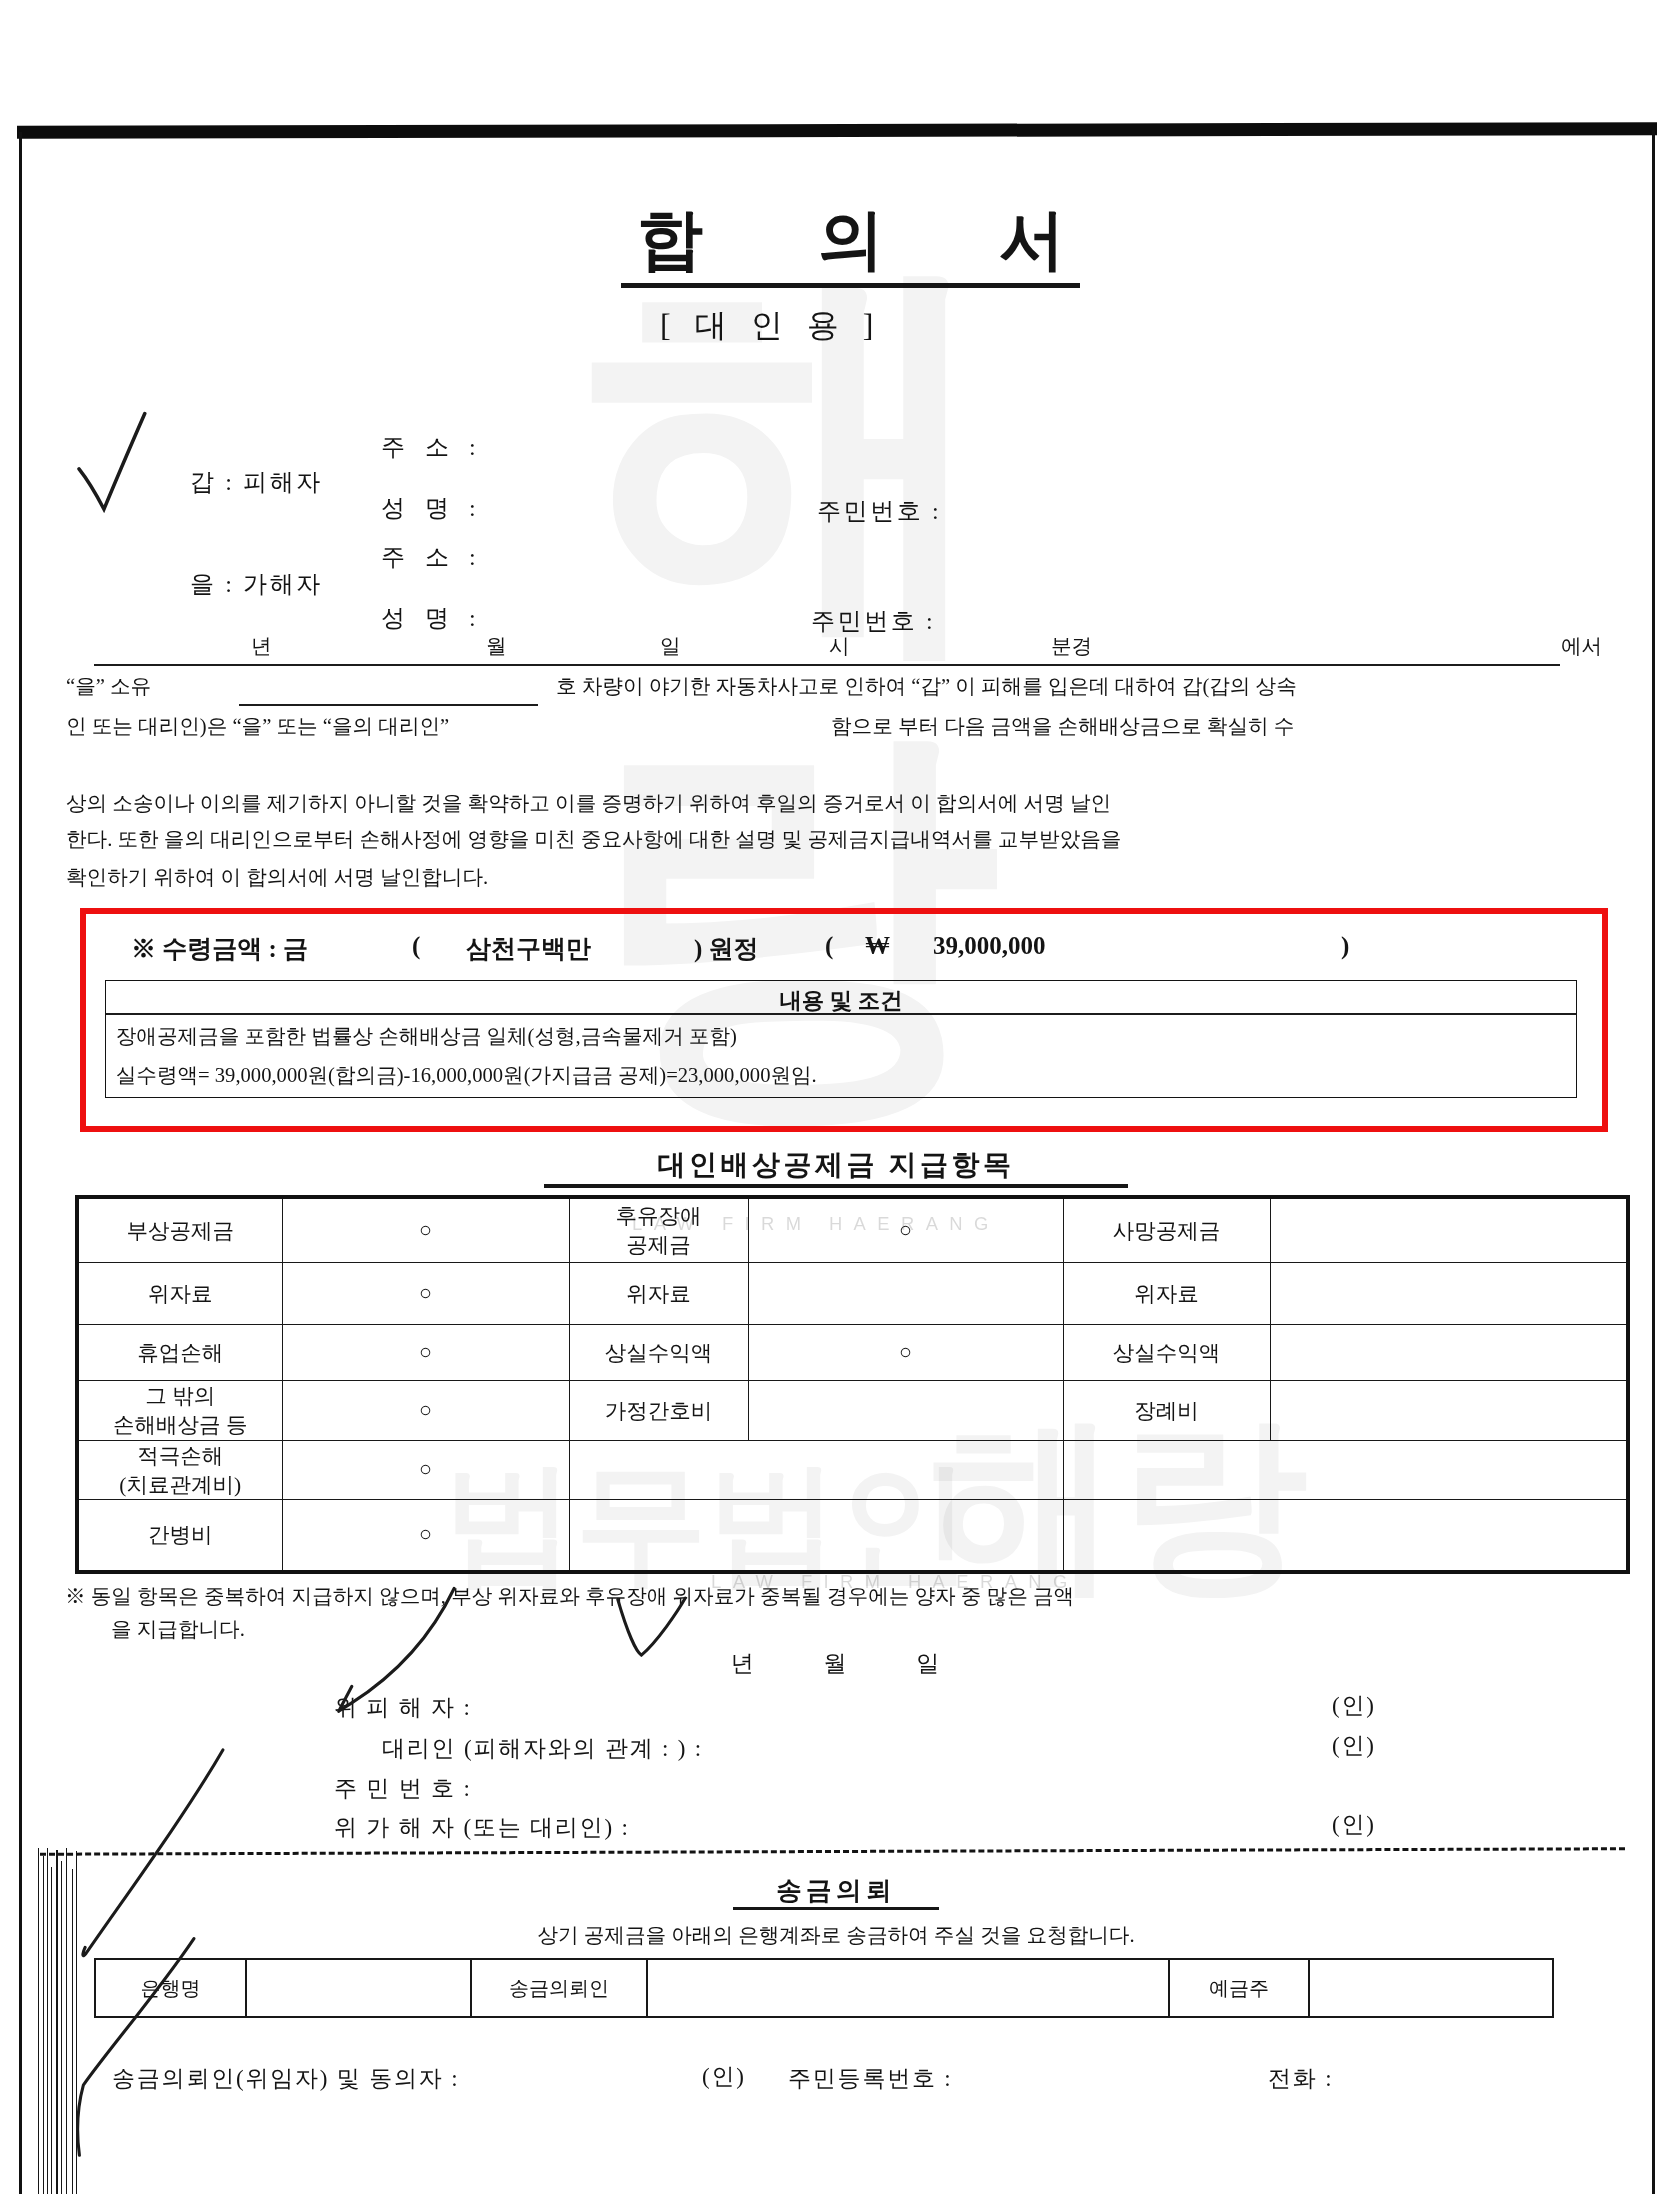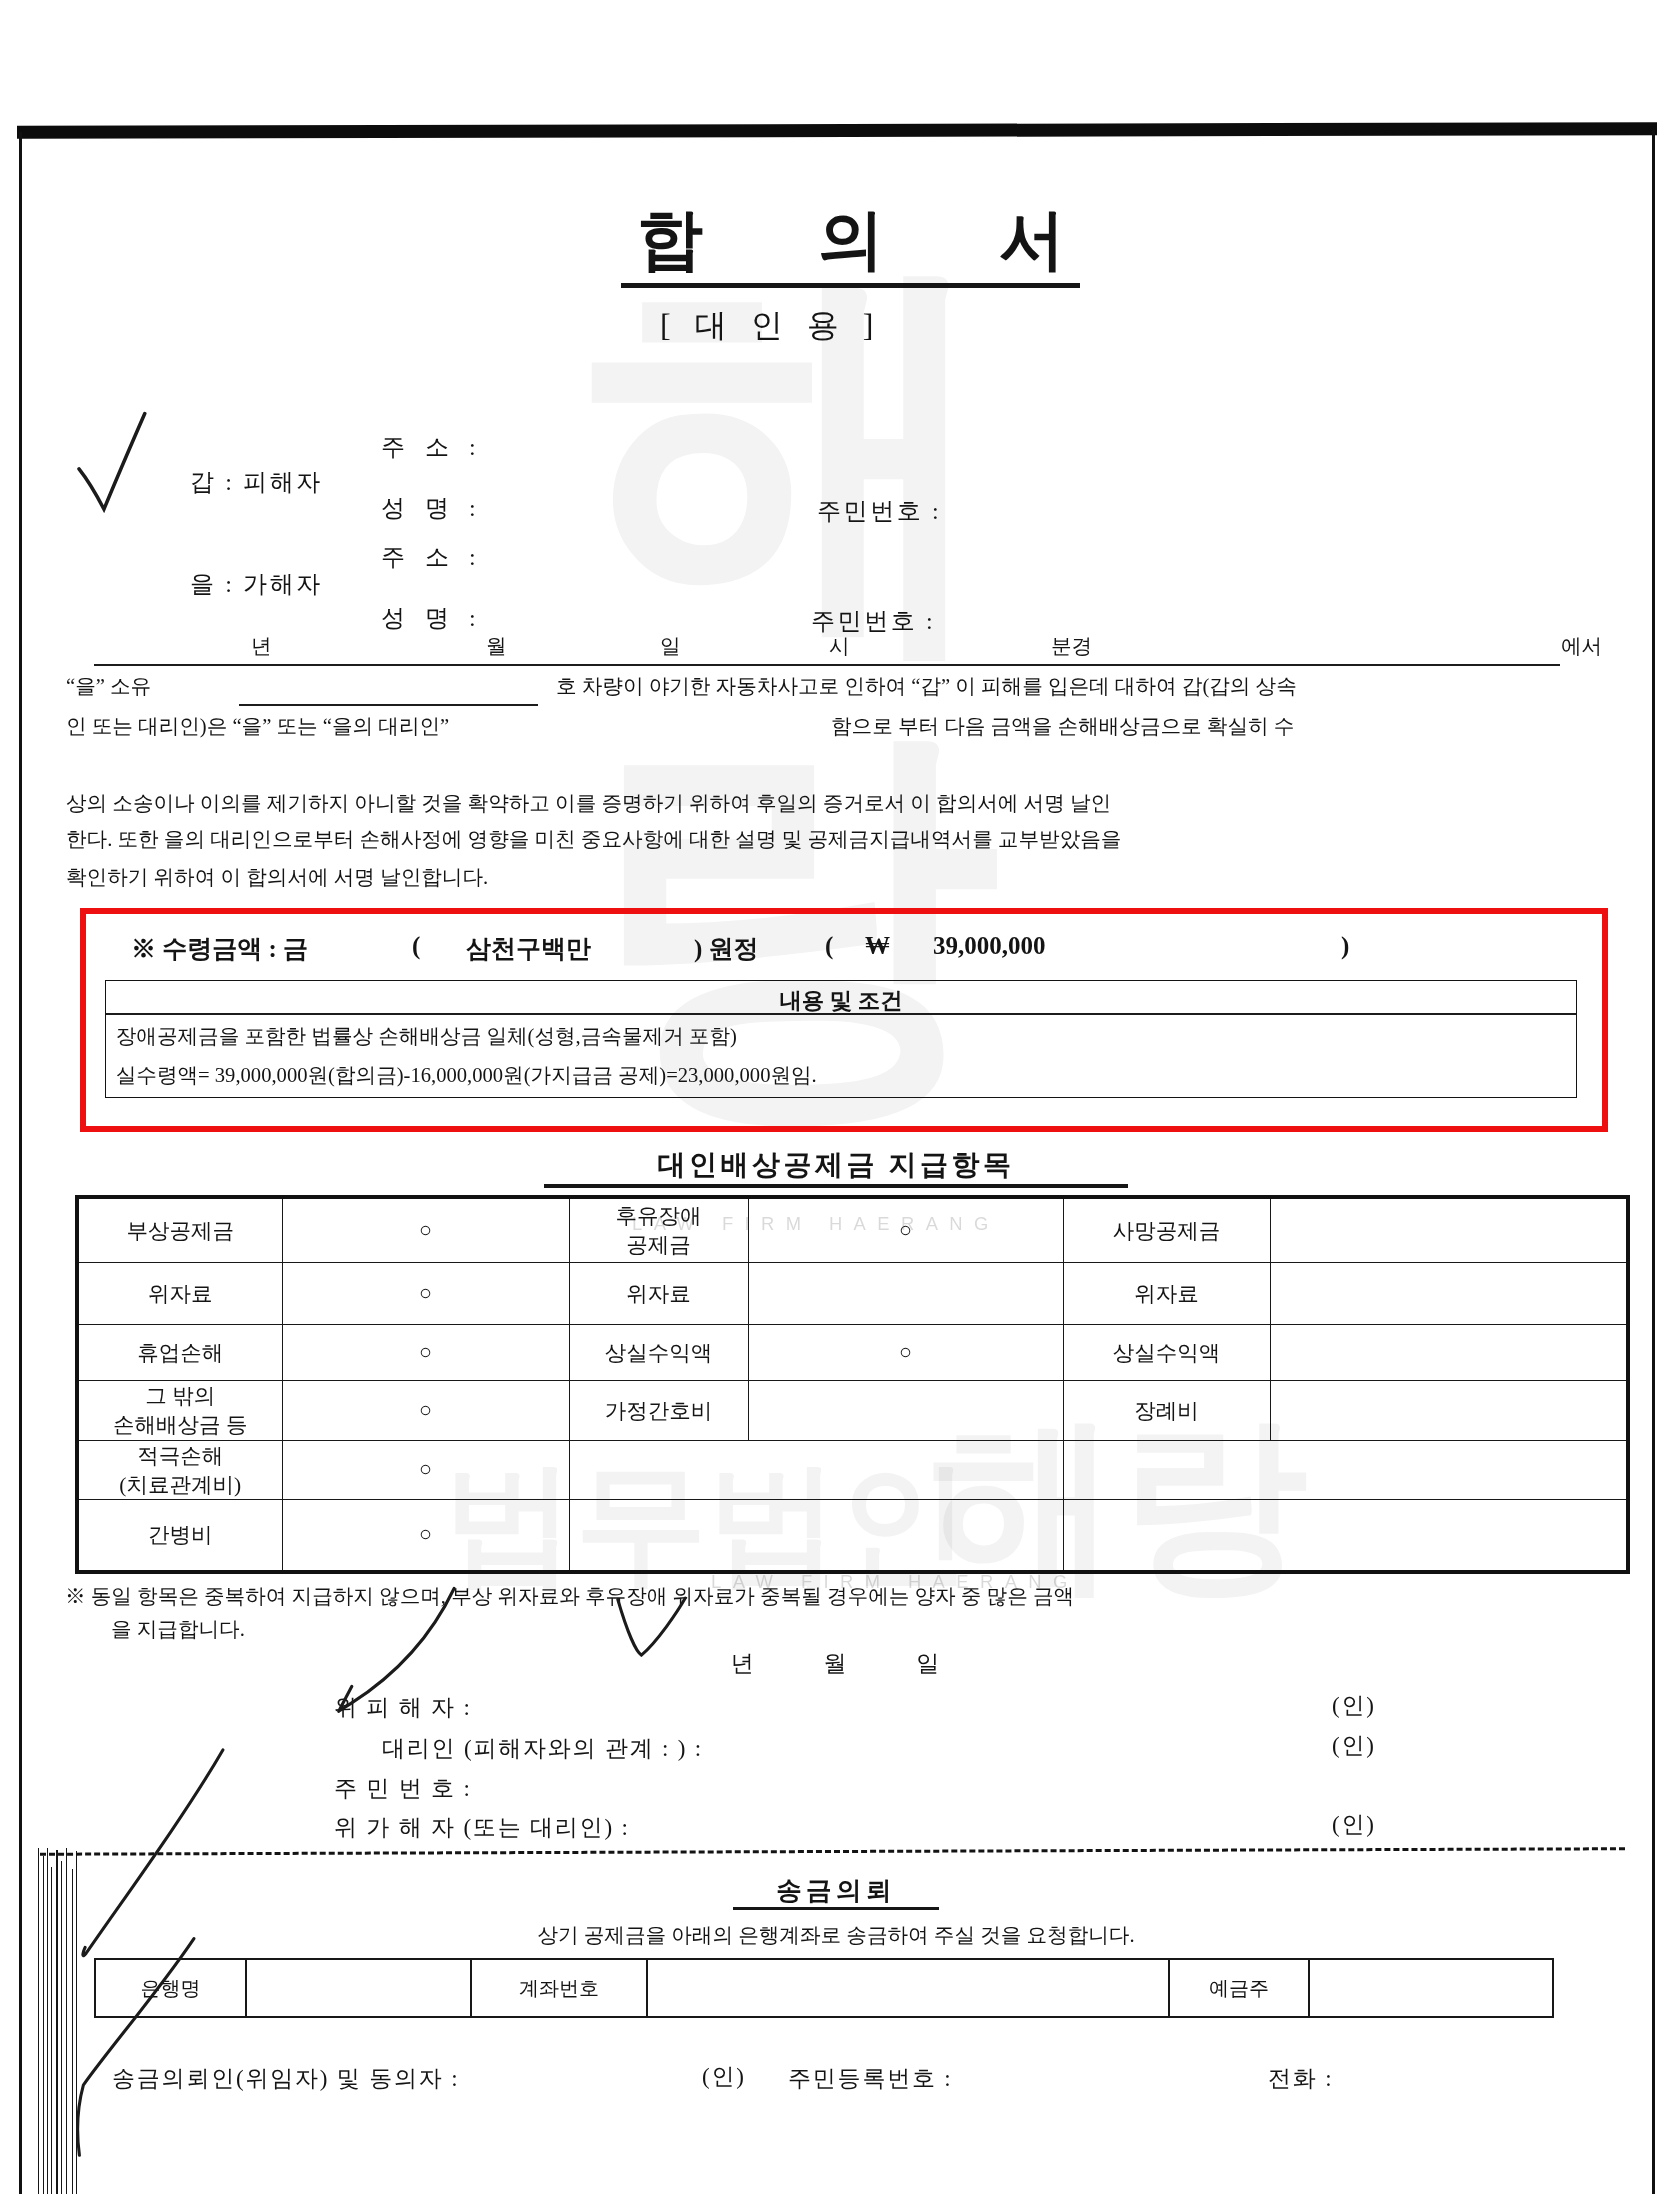--- a/index.html
+++ b/index.html
@@ -212,21 +212,21 @@
         <col style="width:225px">
         <col style="width:176px">
       <col style="width:522px">
         <col style="width:140px">
         <col style="width:244px">
     </colgroup>
     <tbody>
         <tr>
       <td>은행명</td>
       <td></td>
-      <td>계좌번호</td>
+      <td>송금의뢰인</td>
       <td></td>
       <td>예금주</td>
       <td></td>
     </tr>
   </tbody>
     </table>
   <div class="abs t52 content" style="left:112px;top:2063px;">송금의뢰인(위임자) 및 동의자 :</div>
   <div class="abs t52 content" style="left:702px;top:2061px;">(인)</div>
   <div class="abs t52 content" style="left:788px;top:2063px;">주민등록번호 :</div>
   <div class="abs t52 content" style="left:1268px;top:2063px;">전화 :</div>

